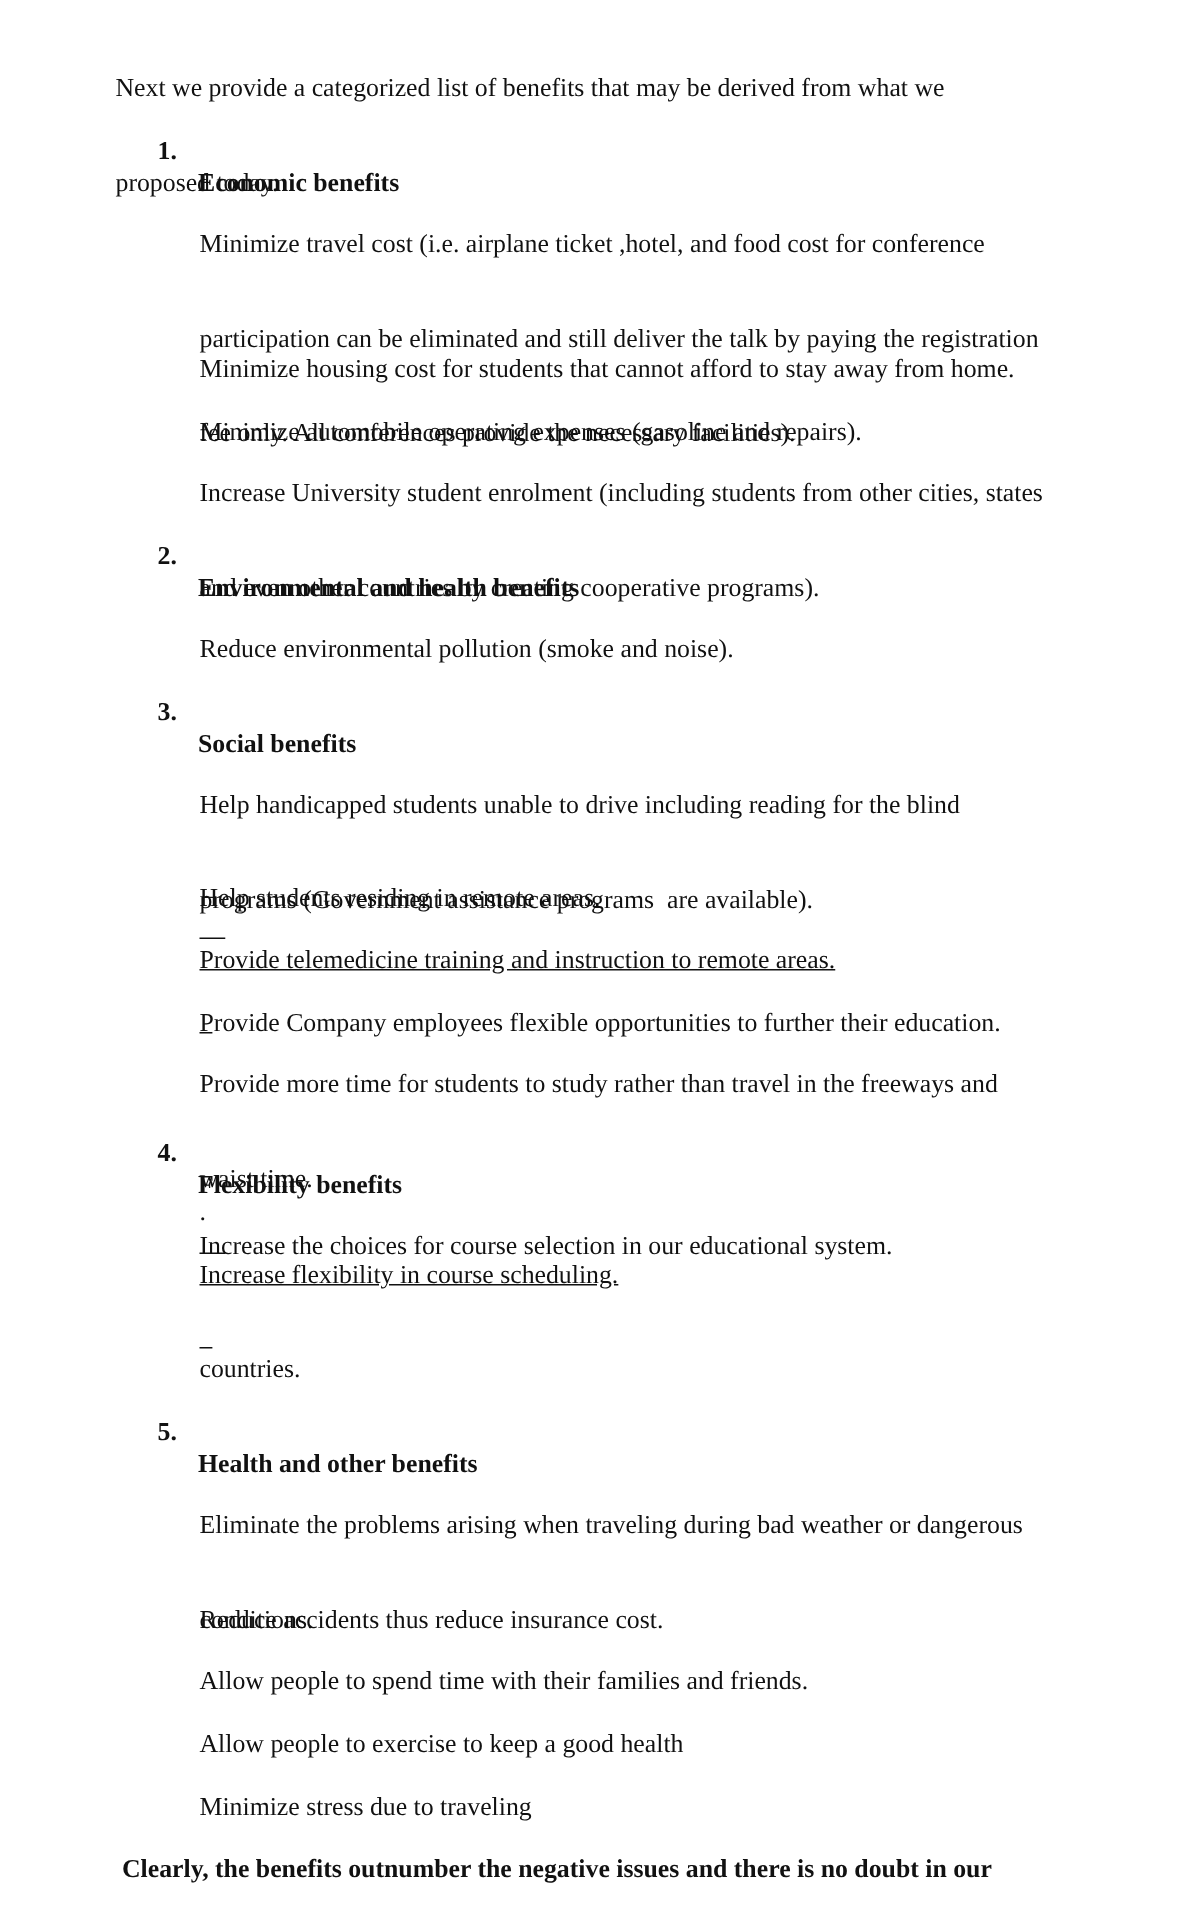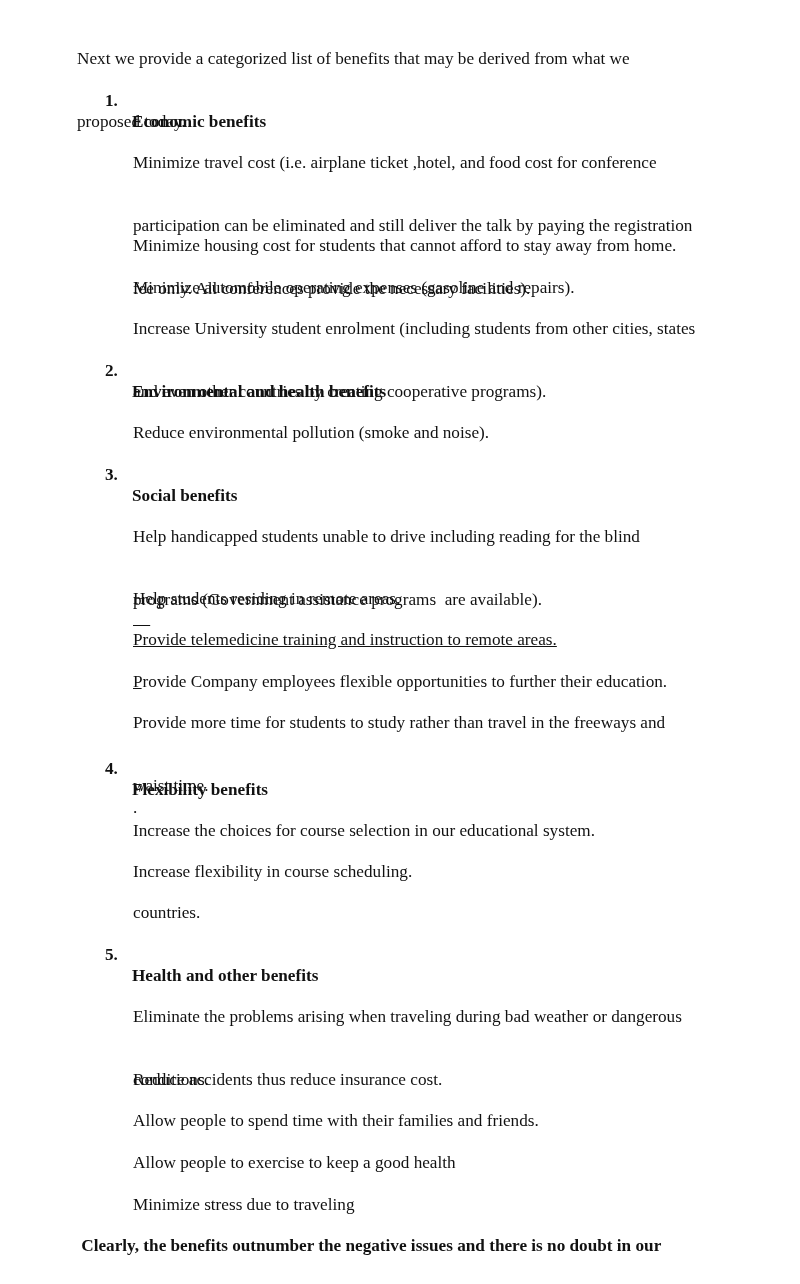--- a/index.html
+++ b/index.html
@@ -77,21 +77,21 @@
   </div>
 
   <div class="heading" style="left:105px; top:737px;">
     <span class="num">4.</span>
     <span class="title">Flexibility benefits</span>
   </div>
   <div class="item" style="top:778px;">
     <div>Increase the choices for course selection in our educational system.</div>
   </div>
   <span class="dot">.</span>
-  <div class="item" style="top:819px;">
+  <div class="item" style="top:797px;text-decoration:underline;">
     <div>Increase flexibility in course scheduling.</div>
   </div>
   <div class="item" style="top:860px;">
     <div>countries.</div>
   </div>
 
   <div class="heading" style="left:105px; top:923px;">
     <span class="num">5.</span>
     <span class="title">Health and other benefits</span>
   </div>

